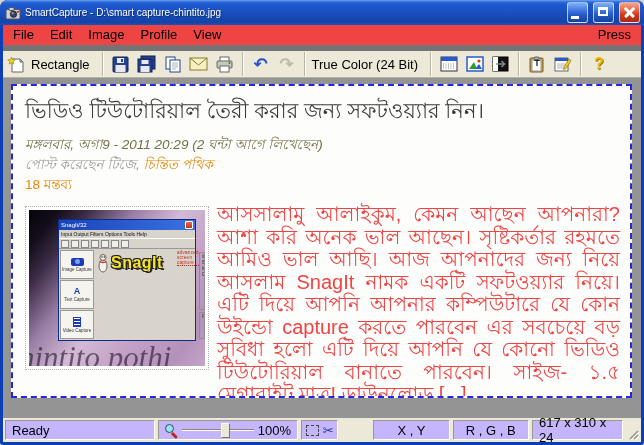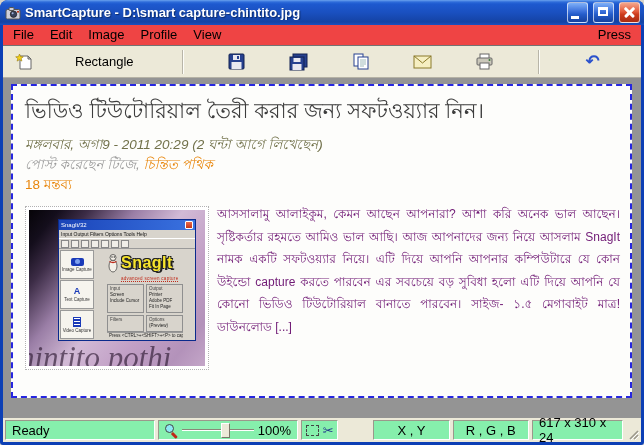--- a/index.html
+++ b/index.html
@@ -6,37 +6,37 @@
   *{box-sizing:border-box;}
   .window{
     position:relative;width:644px;height:445px;margin:0 auto;
     background:#0c3fb5;padding:0 3px 3px;border-radius:8px 8px 3px 3px;
     font-family:"Liberation Sans","DejaVu Sans",sans-serif;overflow:hidden;
   }
   
   .titlebar{height:25px;display:flex;align-items:center;gap:4px;padding:0 4px 0 5px;
     background:linear-gradient(180deg,#6aa2ee 0%,#2e6cda 8%,#1d59cf 16%,#1a50c0 50%,#1443a4 88%,#1a50c0 100%);
     border-radius:6px 6px 0 0;margin:0 -3px;}
-  .apptitle{flex:1;color:#fff;font-weight:bold;font-size:13px;text-shadow:1px 1px 1px #0a2a6a;
+  .apptitle{flex:1;color:#fff;font-weight:normal;font-size:10px;text-shadow:1px 1px 1px #0a2a6a;
     white-space:nowrap;overflow:hidden;}
   .wbtn{width:21px;height:21px;border-radius:3px;border:1px solid rgba(255,255,255,.65);
     position:relative;margin-left:1px;flex:none;}
   .wbtn.blue{background:linear-gradient(180deg,#7fb0f8 0%,#3a6fda 45%,#255cc9 60%,#16419f 100%);}
   .wbtn.red{background:linear-gradient(180deg,#f3a68c 0%,#e2593a 45%,#cd3b1c 60%,#a82c12 100%);}
   .glyph-min{position:absolute;left:3px;bottom:3px;width:8px;height:3px;background:#fff;}
   .glyph-max{position:absolute;left:4px;top:4px;width:10px;height:9px;border:2px solid #fff;border-top-width:3px;}
   .glyph-x1,.glyph-x2{position:absolute;left:3px;top:8px;width:13px;height:2.5px;background:#fff;border-radius:1px;}
   .glyph-x1{transform:rotate(45deg);} .glyph-x2{transform:rotate(-45deg);}
   
   .menubar{display:flex;align-items:center;height:20px;background:#ef4444;font-size:13px;color:#000;padding:0 2px;}
   .mitem{padding:2px 8px 3px;}
   .mhelp{margin-left:auto;padding:2px 8px 3px;}
   
   .toolbar{display:flex;align-items:center;height:33px;background:#ece9d8;
-    border-top:1px solid #737373;border-bottom:1px solid #b5b2a5;padding:0 8px;gap:36px;}
+    border-top:6px solid #737373;border-bottom:1px solid #b5b2a5;padding:0 0;}
   .tbtn{width:26px;height:26px;display:flex;align-items:center;justify-content:center;flex:none;}
   .tlabel{font-size:13px;color:#000;padding:0 8px 0 2px;white-space:nowrap;}
   .tsep{width:2px;height:24px;border-left:1px solid #b8b5a8;border-right:1px solid #fdfdf8;margin:0 4px;flex:none;}
   .uglyph{font-family:"DejaVu Sans",sans-serif;font-size:17px;font-weight:bold;line-height:1;}
   .undo{color:#2b51cc;} .redo{color:#bcb9ab;}
   .helpq{font-size:16px;font-weight:bold;color:#f0b400;text-shadow:1px 1px 0 #9a7d10;}
   
   .canvas{position:relative;height:340px;background:#949494;overflow:hidden;text-decoration:underline;}
   .capture{position:absolute;left:8px;top:6px;width:621px;height:314px;
     border:2px dashed #2626e0;background:#fdfdfb;padding:10px 10px 0 12px;overflow:hidden;}
@@ -65,36 +65,36 @@
   .sg-main{flex:1;display:flex;min-height:0;}
   .sg-left{width:36px;display:flex;flex-direction:column;padding:1px;gap:1px;}
   .sg-btn{flex:1;border:1px solid #9a9a9a;background:#f6f4ee;display:flex;flex-direction:column;
     align-items:center;justify-content:center;gap:1px;}
   .sg-btn .lbl{font-size:4.5px;color:#333;white-space:nowrap;}
   .cam{width:13px;height:8px;background:#1a3ab8;border-radius:2px;position:relative;}
   .cam:after{content:"";position:absolute;left:4px;top:1.5px;width:5px;height:5px;border-radius:50%;background:#7da0ee;}
   .bigA{font-size:9px;font-weight:bold;color:#1a3ab8;line-height:9px;}
   .film{width:8px;height:10px;border:1.5px solid #1a3ab8;background:
     repeating-linear-gradient(180deg,#fff 0 1.5px,#1a3ab8 1.5px 3px);}
-  .sg-right{flex:1;display:flex;flex-direction:column;padding:1px 12px;min-width:0;}
+  .sg-right{flex:1;display:flex;flex-direction:row;padding:1px 2px;min-width:0;}
   .sg-logorow{display:flex;align-items:center;gap:2px;height:26px;}
   .mascot{width:12px;height:20px;flex:none;}
   .sg-logo{font-size:16px;font-weight:bold;color:#f7e42c;letter-spacing:.5px;
     text-shadow:-1px -1px 0 #222,1px -1px 0 #222,-1px 1px 0 #222,2px 2px 0 #222;}
   .sg-tag{font-size:4.5px;color:#c02a1a;margin-left:14px;letter-spacing:.3px;border-bottom:1px dotted #c02a1a;align-self:flex-start;}
   .sg-groups{display:grid;grid-template-columns:1fr 1fr;gap:2px;margin-top:2px;flex:1;}
   .sg-group{border:1px solid #8f8f8f;padding:1px 2px;font-size:4.5px;line-height:6px;color:#222;overflow:hidden;}
   .sg-group b{font-weight:normal;color:#444;display:block;}
   .sg-status{height:7px;border-top:1px solid #999;font-size:4.5px;line-height:6px;color:#222;padding:0 2px;
     white-space:nowrap;overflow:hidden;}
   
-  .post-body{flex:1;font-size:12px;line-height:22.5px;color:#701a75;text-align:justify;margin-top:-3px;}
+  .post-body{flex:1;font-size:20px;line-height:22.5px;color:#ef4444;text-align:justify;margin-top:-3px;}
   
   .statusbar{display:flex;height:24px;background:#ece9d8;padding:2px;gap:3px;font-size:13px;color:#000;align-items:stretch;}
-  .panel{border:1px solid;border-color:#9b988b #fff #fff #9b988b;display:flex;align-items:center;padding:0 6px;background:#86efac;}
+  .panel{border:1px solid;border-color:#9b988b #fff #fff #9b988b;display:flex;align-items:center;padding:0 6px;background:#c4b5fd;}
   .p-ready{width:162px;}
   .p-zoom{width:150px;gap:4px;}
   .p-tools{width:40px;gap:4px;justify-content:center;padding:0 2px;}
   .p-xy{width:82px;justify-content:center;margin-left:32px;}
   .p-rgb{width:82px;justify-content:center;}
   .p-dims{width:98px;justify-content:center;}
   .grip{flex:1;display:flex;align-items:flex-end;justify-content:flex-end;}
   .mag{position:relative;width:13px;height:13px;flex:none;}
   .mag .lens{position:absolute;left:0;top:0;width:9px;height:9px;border:1.5px solid #444;border-radius:50%;background:#8ee8f4;}
   .mag .stick{position:absolute;right:0;bottom:0;width:7px;height:2.5px;background:#c02818;transform:rotate(45deg);border-radius:1px;}

